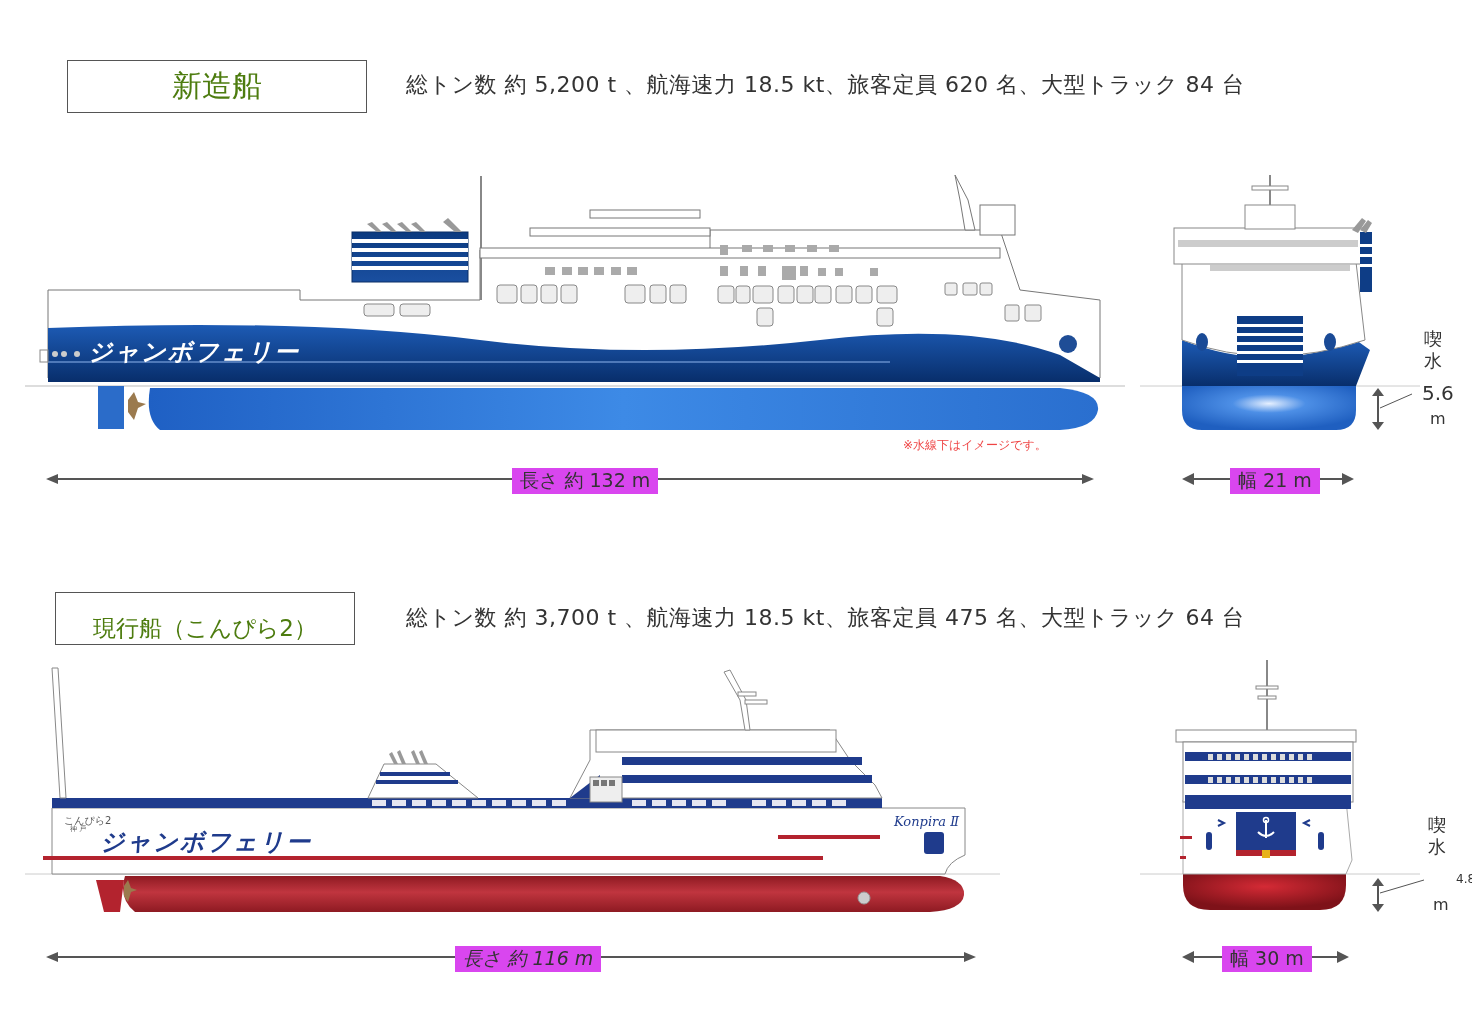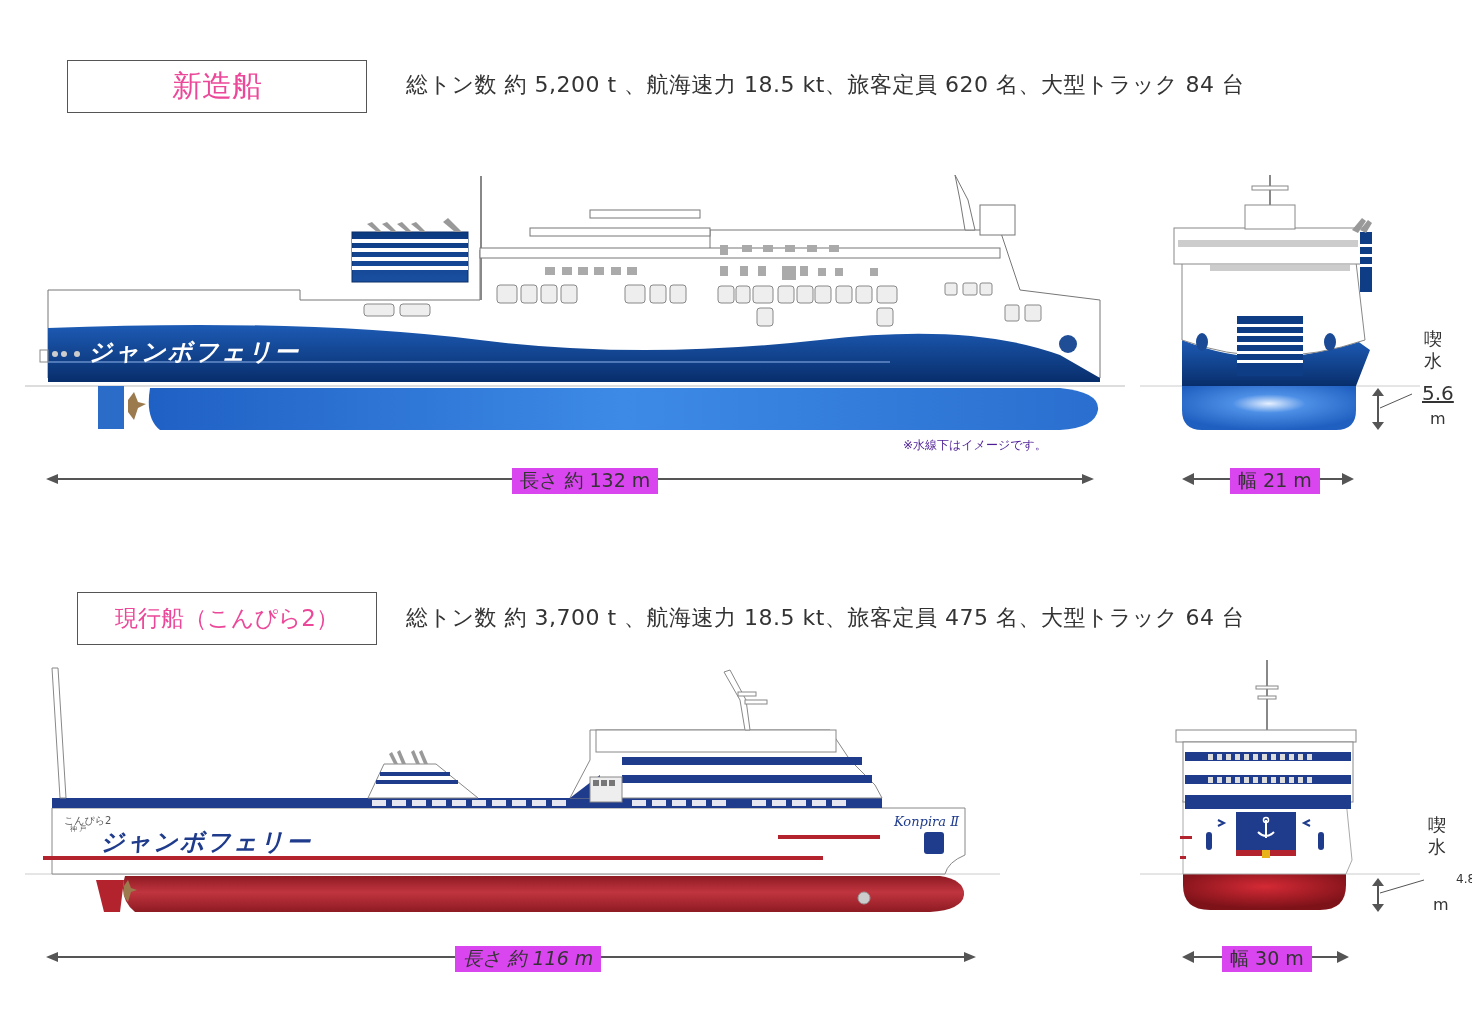--- a/index.html
+++ b/index.html
@@ -1,21 +1,21 @@
 <!DOCTYPE html>
 <html><head>
 <meta charset="utf-8">
 <style>
   html,body{margin:0;padding:0;background:#fff;}
   body{width:1472px;height:1012px;position:relative;overflow:hidden;font-family:"DejaVu Sans","Liberation Sans",sans-serif;color:#333;}
   .abs{position:absolute;}
-  .label-box{position:absolute;border:1.5px solid #555;background:#fff;display:flex;align-items:center;justify-content:center;color:#ec4899;}
+  .label-box{position:absolute;border:1.5px solid #555;background:#fff;display:flex;align-items:center;justify-content:center;color:#4d7c0f;}
   .spec{position:absolute;font-size:22px;letter-spacing:0.5px;color:#333;white-space:nowrap;margin-left:19px;}
   .dim-text{position:absolute;font-size:19px;color:#333;white-space:nowrap;background:#d946ef;padding:0 8px;}
-  .note{position:absolute;font-size:12px;color:#4c1d95;white-space:nowrap;}
+  .note{position:absolute;font-size:12px;color:#ef4444;white-space:nowrap;}
   .vert{position:absolute;font-size:18px;color:#333;line-height:22px;text-align:center;}
   svg{position:absolute;overflow:visible;}
 </style>
 </head>
 <body>
 
 <div class="label-box" style="left:67px;top:60px;width:298px;height:51px;">
   <span style="font-size:30px;">新造船</span>
 </div>
 <div class="spec" style="left:387px;top:70px;">総トン数 約 5,200 t 、航海速力 18.5 kt、旅客定員 620 名、大型トラック 84 台</div>
@@ -315,24 +315,24 @@
 </svg>
 
 <div class="abs" style="left:88px;top:336px;font-size:24px;font-weight:bold;font-style:italic;color:#fff;letter-spacing:2px;">ジャンボフェリー</div>
 <div class="note" style="left:903px;top:437px;">※水線下はイメージです。</div>
 <div class="dim-text" style="left:512px;top:468px;">長さ 約 132 m</div>
 <div class="dim-text" style="left:1230px;top:468px;">幅 21 m</div>
 <div class="vert" style="left:1424px;top:328px;">
   <div>喫</div>
   <div>水</div>
 </div>
-<div class="vert" style="left:1422px;top:382px;font-size:20px;text-decoration:underline;">5.6</div>
+<div class="vert" style="left:1422px;top:382px;font-size:20px;">5.6</div>
 <div class="vert" style="left:1430px;top:408px;font-size:16px;">m</div>
 
-<div class="label-box" style="left:77px;top:592px;width:298px;height:51px;">
+<div class="label-box" style="left:55px;top:592px;width:298px;height:51px;align-items:flex-end;">
   <span style="font-size:23px;">現行船（こんぴら2）</span>
 </div>
 <div class="spec" style="left:387px;top:603px;">総トン数 約 3,700 t 、航海速力 18.5 kt、旅客定員 475 名、大型トラック 64 台</div>
 
 <div class="abs" style="left:64px;top:814px;font-size:10px;color:#555;">こんぴら2</div>
 <div class="abs" style="left:70px;top:824px;font-size:7px;color:#555;">神 戸</div>
 <div class="abs" style="left:100px;top:826px;font-size:24px;font-weight:bold;font-style:italic;color:#1f3b8c;letter-spacing:2px;">ジャンボフェリー</div>
 <div class="abs" style="left:894px;top:814px;font-size:13px;font-style:italic;font-family:'DejaVu Serif',serif;color:#1f3b8c;">Konpira Ⅱ</div>
 <div class="dim-text" style="left:455px;top:946px;font-style:italic;">長さ 約 116 m</div>
 <div class="dim-text" style="left:1222px;top:946px;">幅 30 m</div>

